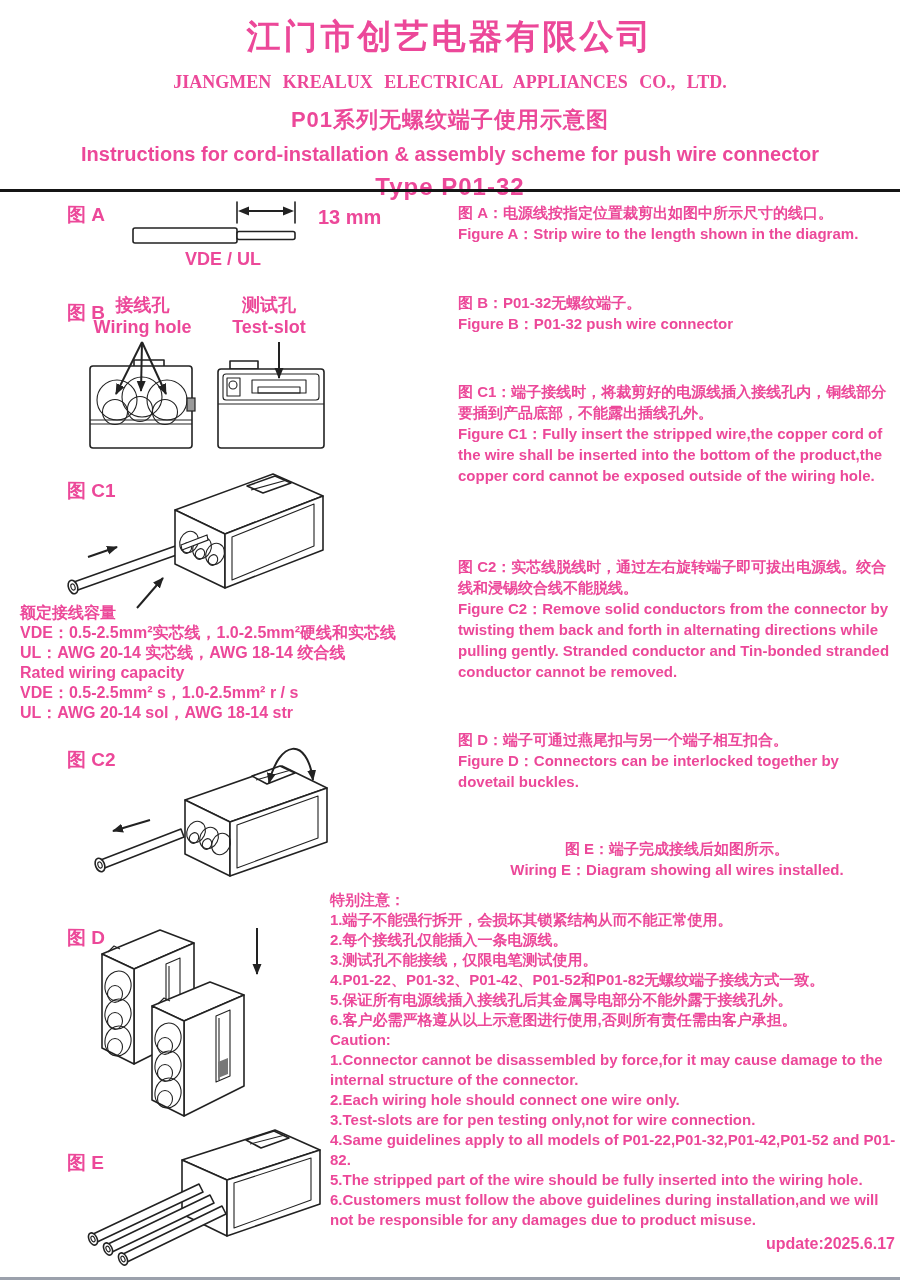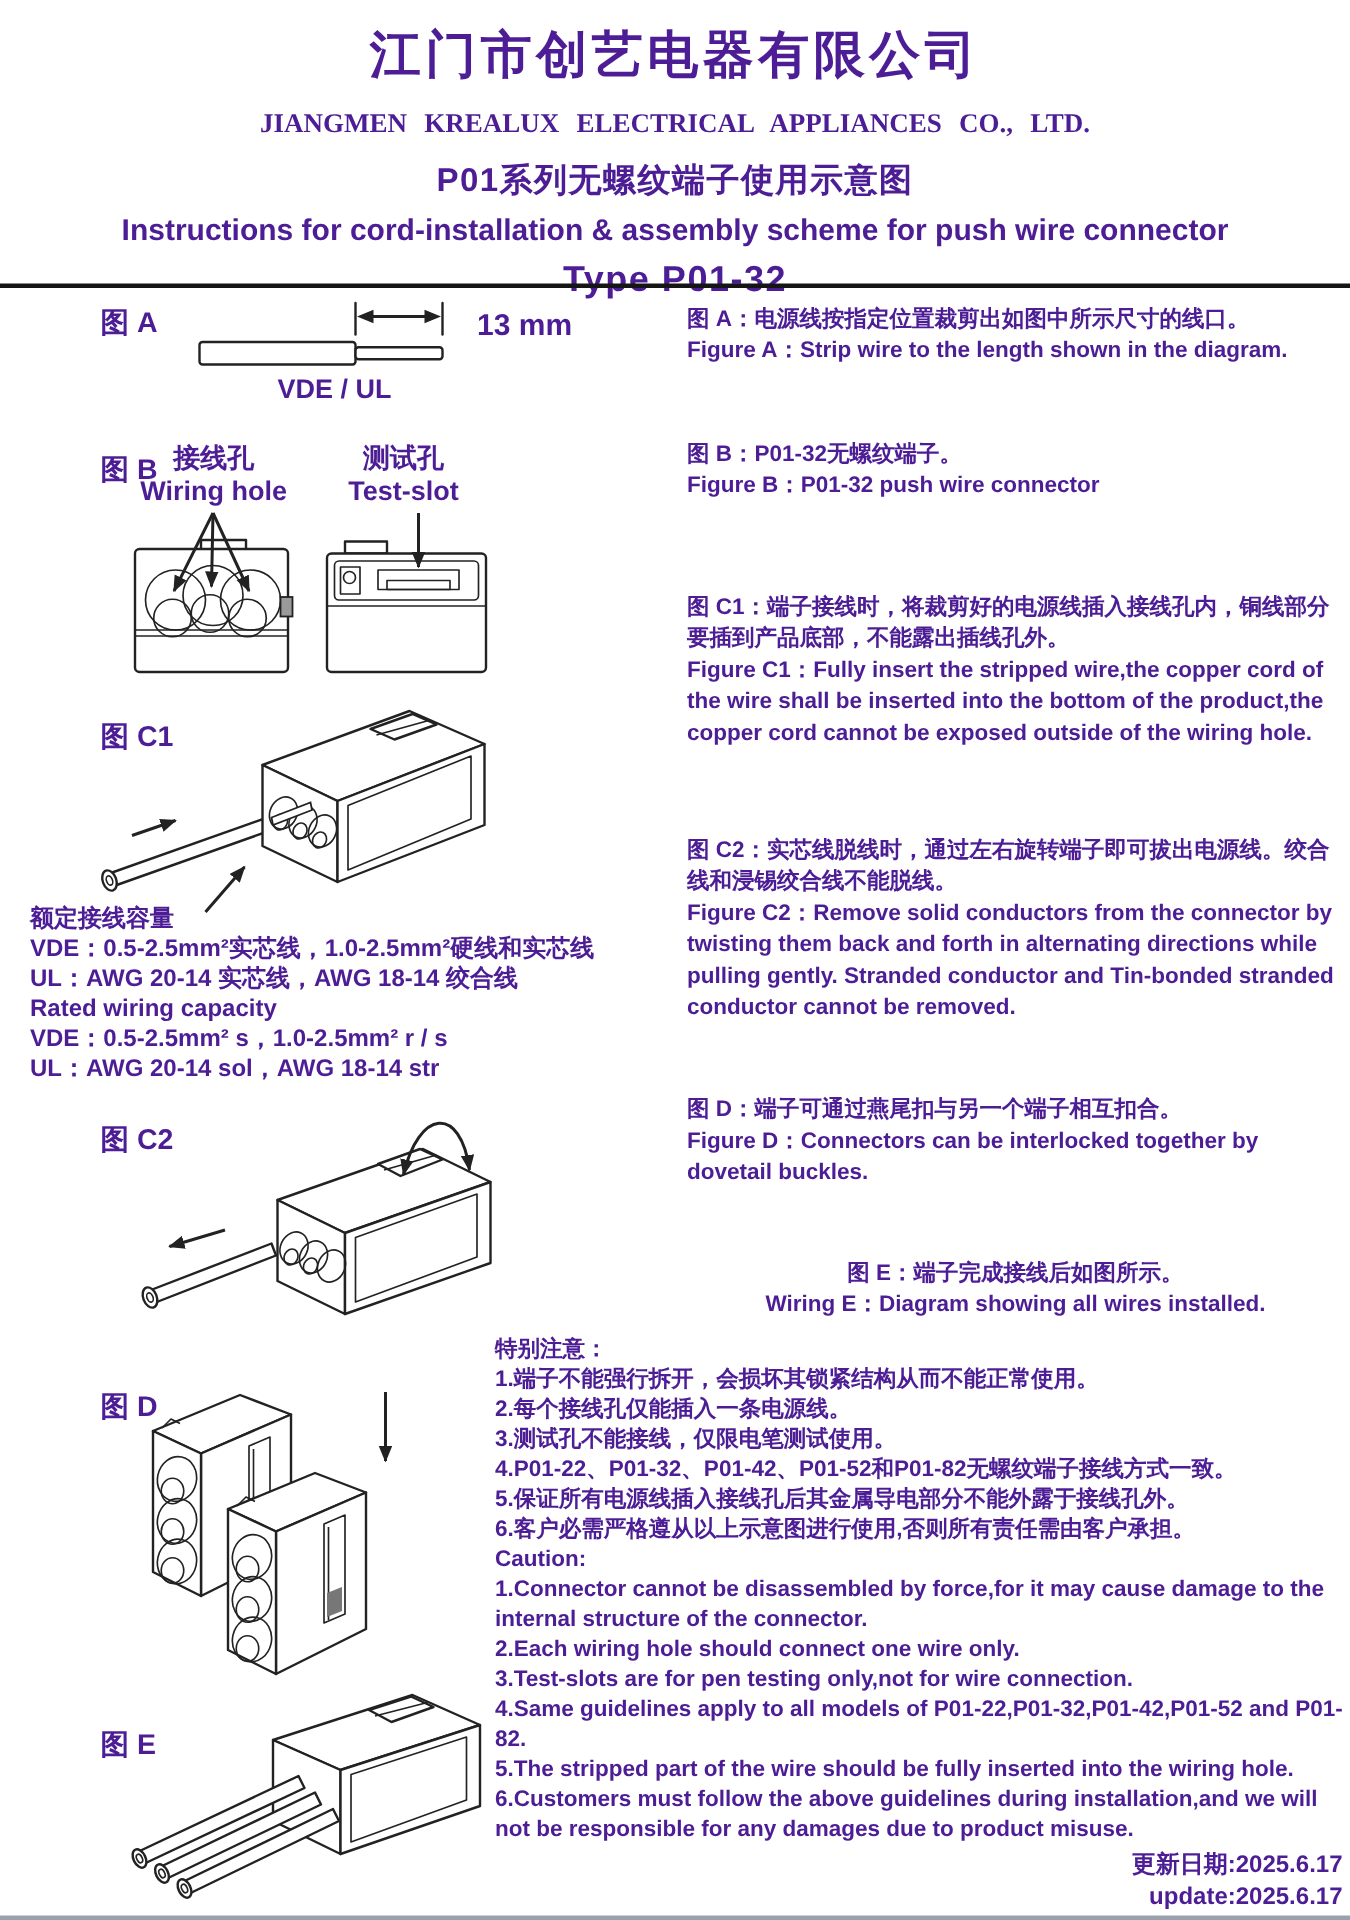--- a/index.html
+++ b/index.html
@@ -1,17 +1,17 @@
 <!DOCTYPE html>
 <html><head>
 <meta charset="utf-8">
 <style>
   html,body{margin:0;padding:0;background:#fff;}
   .page{position:relative;width:900px;height:1280px;background:#ffffff;overflow:hidden;
-        font-family:"Liberation Sans",sans-serif;font-weight:700;color:#4c1d95;}
+        font-family:"Liberation Sans",sans-serif;font-weight:700;color:#ec4899;}
   .abs{position:absolute;margin-left:42px;}
   
   .header{position:absolute;top:6px;left:0;width:900px;text-align:center;}
   .h-cn{font-size:34px;letter-spacing:3px;margin-top:8px;}
   .h-en{font-size:18px;margin-top:12px;word-spacing:7px;font-family:Liberation Serif, serif;}
   .h-sub-cn{font-size:22px;margin-top:12px;letter-spacing:1px;}
   .h-sub-en{font-size:20px;margin-top:8px;}
   .h-type{font-size:24px;margin-top:7px;letter-spacing:1px;}
   .rule{position:absolute;top:189px;left:0;width:900px;height:3px;background:#151515;}
   
@@ -256,21 +256,21 @@
   </svg>
 
   <div class="desc" style="top:202px;">
     <div>图 A：电源线按指定位置裁剪出如图中所示尺寸的线口。</div>
     <div>Figure A：Strip wire to the length shown in the diagram.</div>
   </div>
   <div class="desc" style="top:292px;">
     <div>图 B：P01-32无螺纹端子。</div>
     <div>Figure B：P01-32 push wire connector</div>
   </div>
-  <div class="desc" style="top:394px;">
+  <div class="desc" style="top:381px;">
     <div>图 C1：端子接线时，将裁剪好的电源线插入接线孔内，铜线部分要插到产品底部，不能露出插线孔外。</div>
     <div>Figure C1：Fully insert the stripped wire,the copper cord of the wire shall be inserted into the bottom of the product,the copper cord cannot be exposed outside of the wiring hole.</div>
   </div>
   <div class="desc" style="top:556px;">
     <div>图 C2：实芯线脱线时，通过左右旋转端子即可拔出电源线。绞合线和浸锡绞合线不能脱线。</div>
     <div>Figure C2：Remove solid conductors from the connector by twisting them back and forth in alternating directions while pulling gently. Stranded conductor and Tin-bonded stranded conductor cannot be removed.</div>
   </div>
   <div class="desc" style="top:729px;">
     <div>图 D：端子可通过燕尾扣与另一个端子相互扣合。</div>
     <div>Figure D：Connectors can be interlocked together by dovetail buckles.</div>
@@ -291,18 +291,17 @@
     <div>Caution:</div>
     <div>1.Connector cannot be disassembled by force,for it may cause damage to the internal structure of the connector.</div>
     <div>2.Each wiring hole should connect one wire only.</div>
     <div>3.Test-slots are for pen testing only,not for wire connection.</div>
     <div>4.Same guidelines apply to all models of P01-22,P01-32,P01-42,P01-52 and P01-82.</div>
     <div>5.The stripped part of the wire should be fully inserted into the wiring hole.</div>
     <div>6.Customers must follow the above guidelines during installation,and we will not be responsible for any damages due to product misuse.</div>
   </div>
 
   <div class="footer">
-    <div>更新日期:2025.6.17</div>
     <div>update:2025.6.17</div>
   </div>
   <div class="bottombar"></div>
 
 </div>
 
 </body></html>

